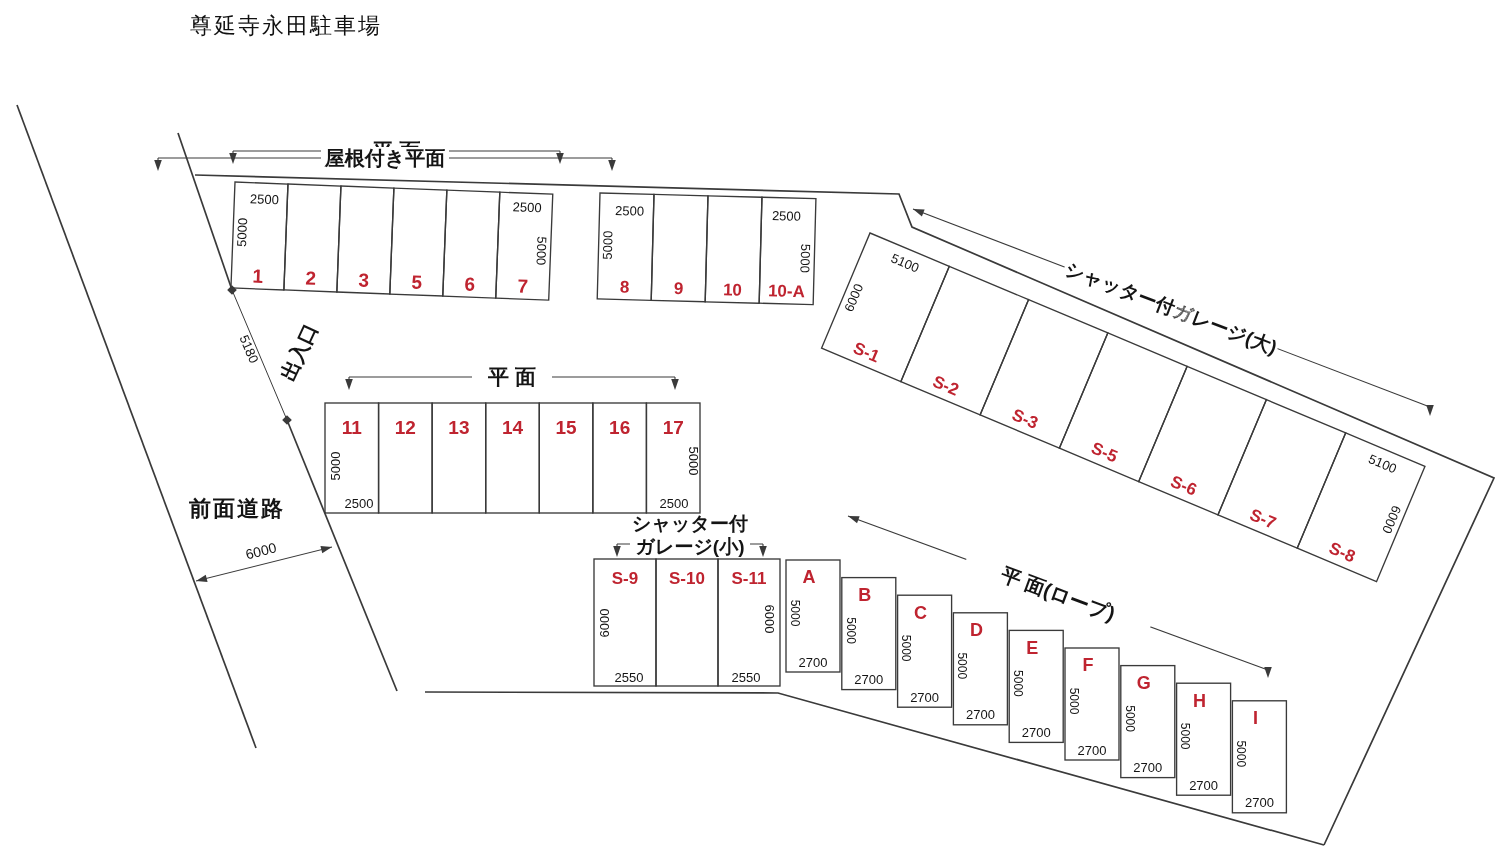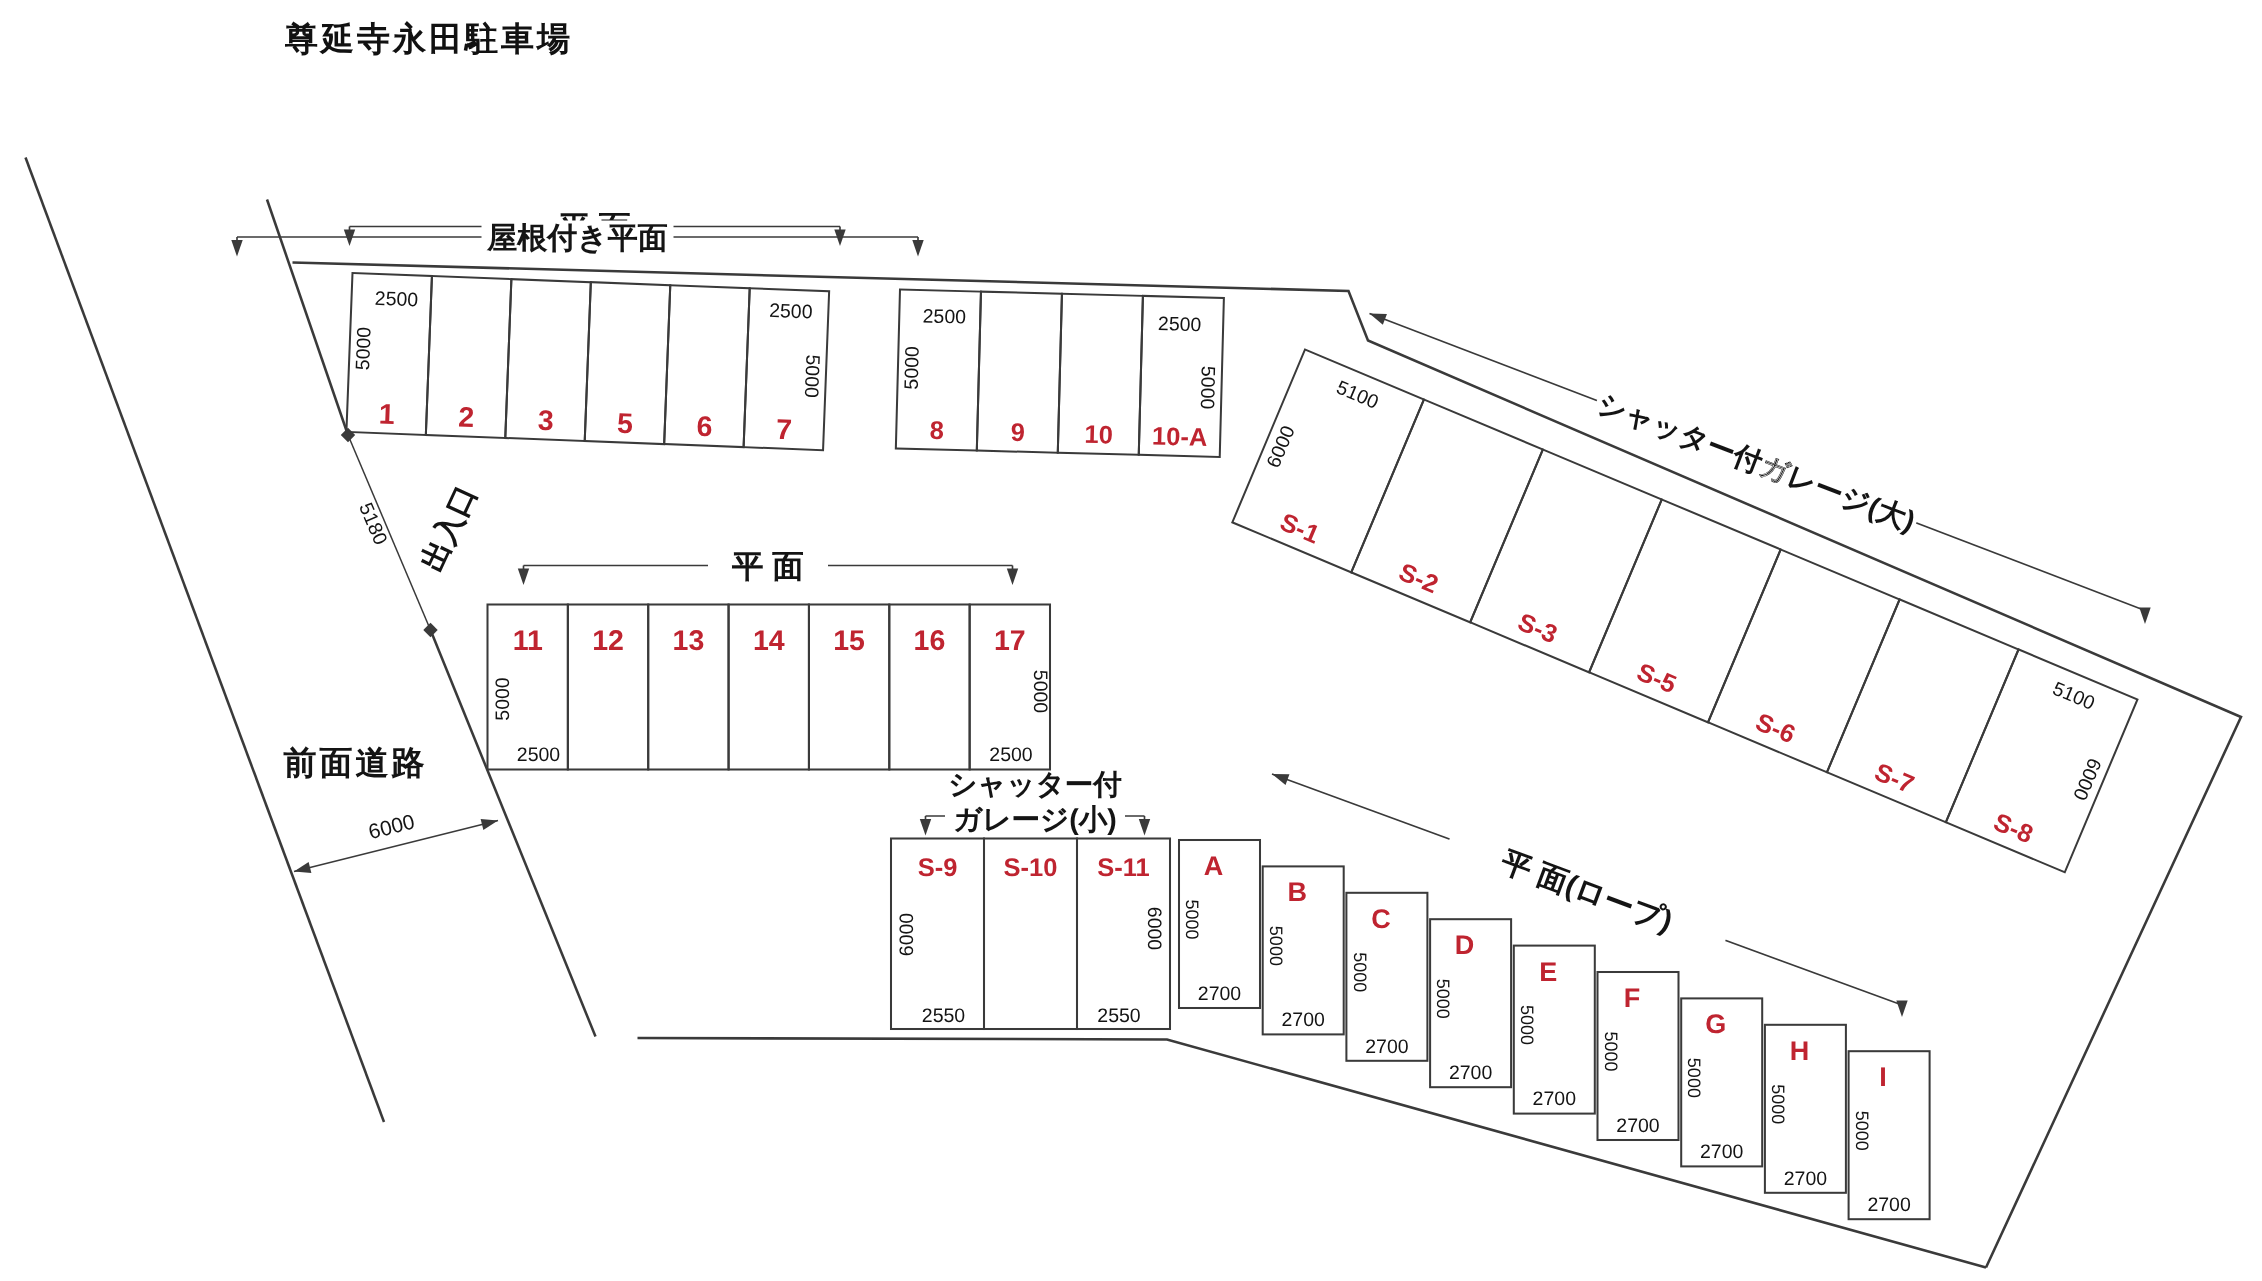--- a/index.html
+++ b/index.html
@@ -1,19 +1,19 @@
 <!DOCTYPE html>
 <html><head>
 <meta charset="utf-8">
 <style>
   html,body{margin:0;padding:0;background:#ffffff;}
   body{width:1508px;height:854px;position:relative;overflow:hidden;
        font-family:"Liberation Sans", sans-serif;}
   #stage{position:absolute;left:0;top:0;width:1508px;height:854px;}
-  #map-title{position:absolute;left:190px;top:11px;font-size:22px;font-weight:700;
+  #map-title{position:absolute;left:190px;top:11px;font-size:22px;font-weight:400;
              letter-spacing:2px;color:#111;}
   svg text{font-family:"Liberation Sans", sans-serif;}
 </style>
 </head>
 <body>
 
 <div id="stage">
   <div id="map-title">尊延寺永田駐車場</div>
   <svg id="plan" width="1508" height="854" viewBox="0 0 1508 854" xmlns="http://www.w3.org/2000/svg">
       <polyline points="17,105 256,748" fill="none" stroke="#3a3a3a" stroke-width="1.7" stroke-linejoin="miter"></polyline>

